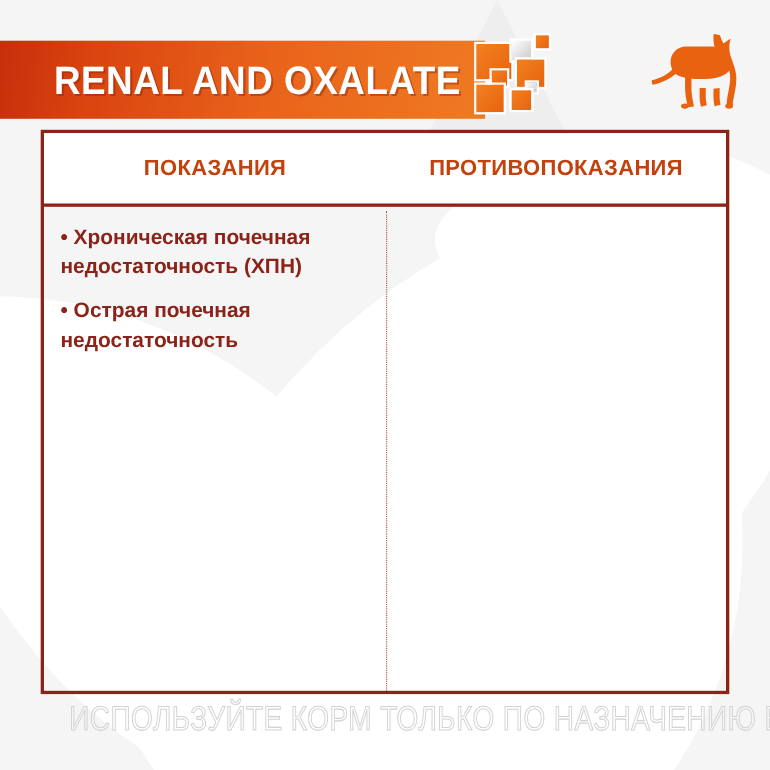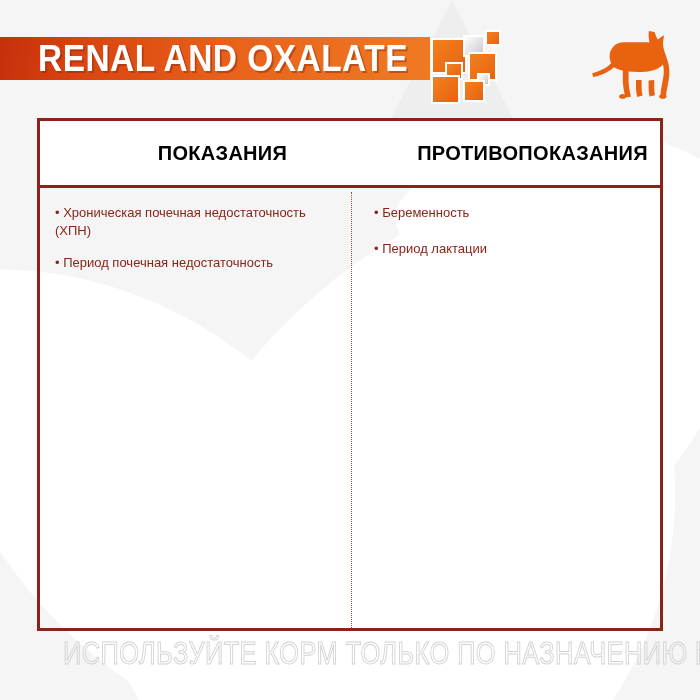--- a/index.html
+++ b/index.html
@@ -93,24 +93,25 @@
     width: 0; height: 0;
     border-left: 62px solid transparent;
     border-right: 62px solid transparent;
     border-bottom: 120px solid #eeeeee;
   }
   .title-bar {
     position: absolute;
     left: 0;
     top: 37px;
     width: 430px;
-    height: 43px;
+    height: 71px;
     background: linear-gradient(100deg, #c62f0c 0%, #d9430f 18%, #e9631b 55%, #ef7a22 100%);
     display: flex;
     align-items: center;
+    padding-left: 11px;
   }
   .title-bar .title-text {
     color: #ffffff;
     font-family: "Liberation Sans Narrow", "Liberation Sans", sans-serif;
     font-weight: bold;
     font-size: 36px;
     letter-spacing: 0.5px;
     margin-left: 38px;
     transform: scaleX(0.93);
     transform-origin: left center;
@@ -161,27 +162,26 @@
     height: 64px;
     border-bottom: 3px solid #8c2318;
     background: #ffffff;
     display: flex;
   }
   .th {
     flex: 1;
     display: flex;
     align-items: center;
     justify-content: center;
-    color: #000000;
+    color: #c2410c;
     font-family: "Liberation Sans Narrow", "Liberation Sans", sans-serif;
     font-weight: bold;
     font-size: 20px;
     letter-spacing: 0.3px;
     white-space: nowrap;
-    margin-left: 27px;
   }
   .th-left { flex: 0 0 311px; }
   .th-right { flex: 1; text-align: right; }
 
   .table-body {
     position: relative;
     height: 444px;
     display: flex;
   }
   .divider {
@@ -195,23 +195,24 @@
   .col {
     box-sizing: border-box;
     padding-top: 16px;
   }
   .col-left { flex: 0 0 311px; padding-left: 15px; padding-right: 8px; }
   .col-right { flex: 1; padding-left: 23px; padding-right: 10px; }
 
   .bullet-item {
     color: #8c2318;
     font-family: "Liberation Sans", sans-serif;
-    font-size: 13px;
+    font-size: 19px;
     line-height: 1.38;
     margin-bottom: 14px;
+    font-weight: bold;
   }
   .col-right .bullet-item { margin-bottom: 18px; }
 
   
   .footer-text {
     position: absolute;
     left: 0;
     top: 636px;
     width: 700px;
     text-align: center;
@@ -287,25 +288,21 @@
   <div class="table-box">
     <div class="table-head">
       <div class="th th-left">ПОКАЗАНИЯ</div>
       <div class="th th-right">ПРОТИВОПОКАЗАНИЯ</div>
     </div>
     <div class="table-body">
       <div class="divider"></div>
 
       <div class="col col-left">
         <div class="bullet-item">•  Хроническая почечная недостаточность (ХПН)</div>
-        <div class="bullet-item">• Период почечная недостаточность</div>
+        <div class="bullet-item">• Острая почечная недостаточность</div>
       </div>
 
-      <div class="col col-right">
-        <div class="bullet-item">• Беременность</div>
-        <div class="bullet-item">• Период лактации</div>
-      </div>
     </div>
   </div>
 
   <div class="footer-text">ИСПОЛЬЗУЙТЕ КОРМ ТОЛЬКО ПО НАЗНАЧЕНИЮ ВРАЧА</div>
 
 </div>
 
 </body></html>

